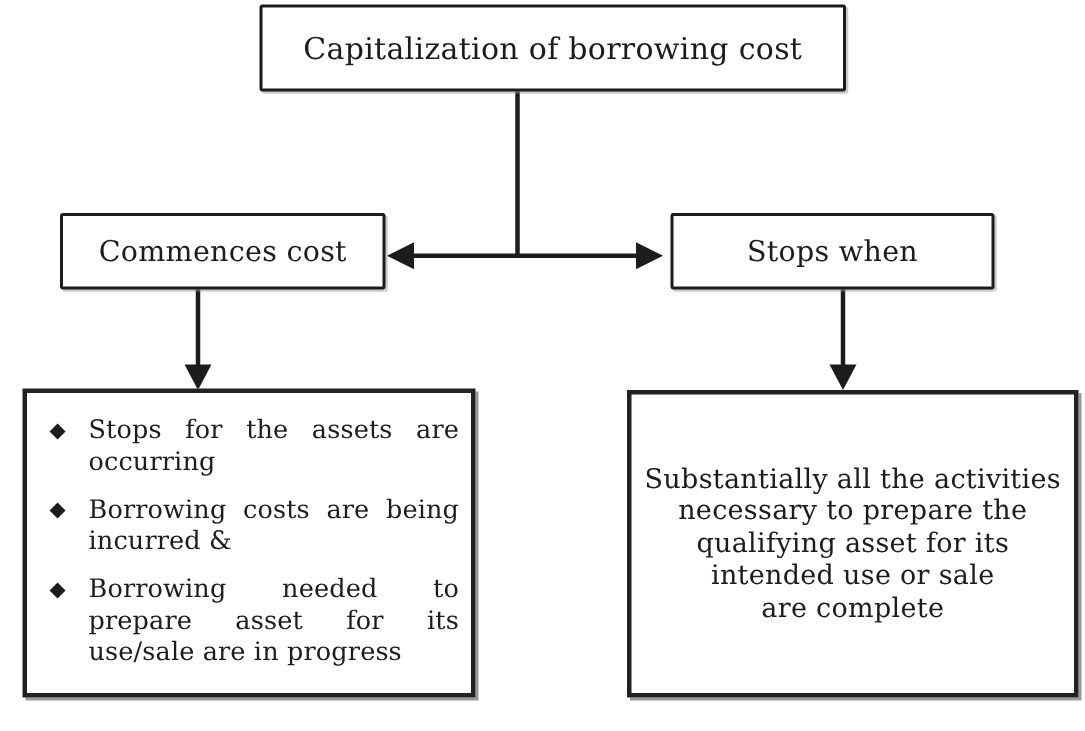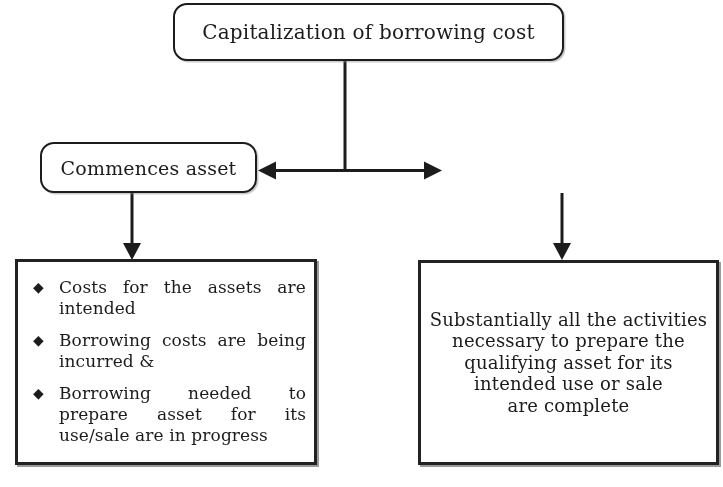--- a/index.html
+++ b/index.html
@@ -28,21 +28,21 @@
   .box{
     position:absolute;
     background:var(--bg);
     box-sizing:border-box;
     display:flex;
     align-items:center;
     justify-content:center;
   }
   .rounded{
     border:2.5px solid var(--ink);
-    border-radius:14px;
+    border-radius:2px;
     box-shadow:1.5px 1.5px 0 rgba(140,140,140,.45);
     align-items:center;
   }
   .square{
     border:3px solid #222222;
     border-radius:0;
     box-shadow:2px 2px 0 #9a9a9a;
   }
   .root-box{
     left:173px;top:3px;width:391px;height:58px;
@@ -117,29 +117,32 @@
     <polygon points="132,260 123,243 141,243" fill="#1c1c1c"></polygon>
     <line x1="562" y1="193" x2="562" y2="245" stroke="#1c1c1c" stroke-width="3"></line>
     <polygon points="562,260 553,243 571,243" fill="#1c1c1c"></polygon>
   </svg>
 
   <div class="box rounded root-box">
     <span class="node-label">Capitalization of borrowing cost</span>
   </div>
 
   <div class="box rounded commences-box">
-    <span class="node-label">Commences asset</span>
+    <span class="node-label">Commences cost</span>
   </div>
 
+  <div class="box rounded stops-box">
+    <span class="node-label">Stops when</span>
+  </div>
 
   <div class="box square costs-box">
     <ul class="bullet-list">
       <li>
         <span class="bullet">◆</span>
-        <span class="li-text">Costs for the assets are intended</span>
+        <span class="li-text">Stops for the assets are occurring</span>
       </li>
       <li>
         <span class="bullet">◆</span>
         <span class="li-text">Borrowing costs are being incurred &amp;</span>
       </li>
       <li>
         <span class="bullet">◆</span>
         <span class="li-text">Borrowing needed to prepare asset for its use/sale are in progress</span>
       </li>
     </ul>

